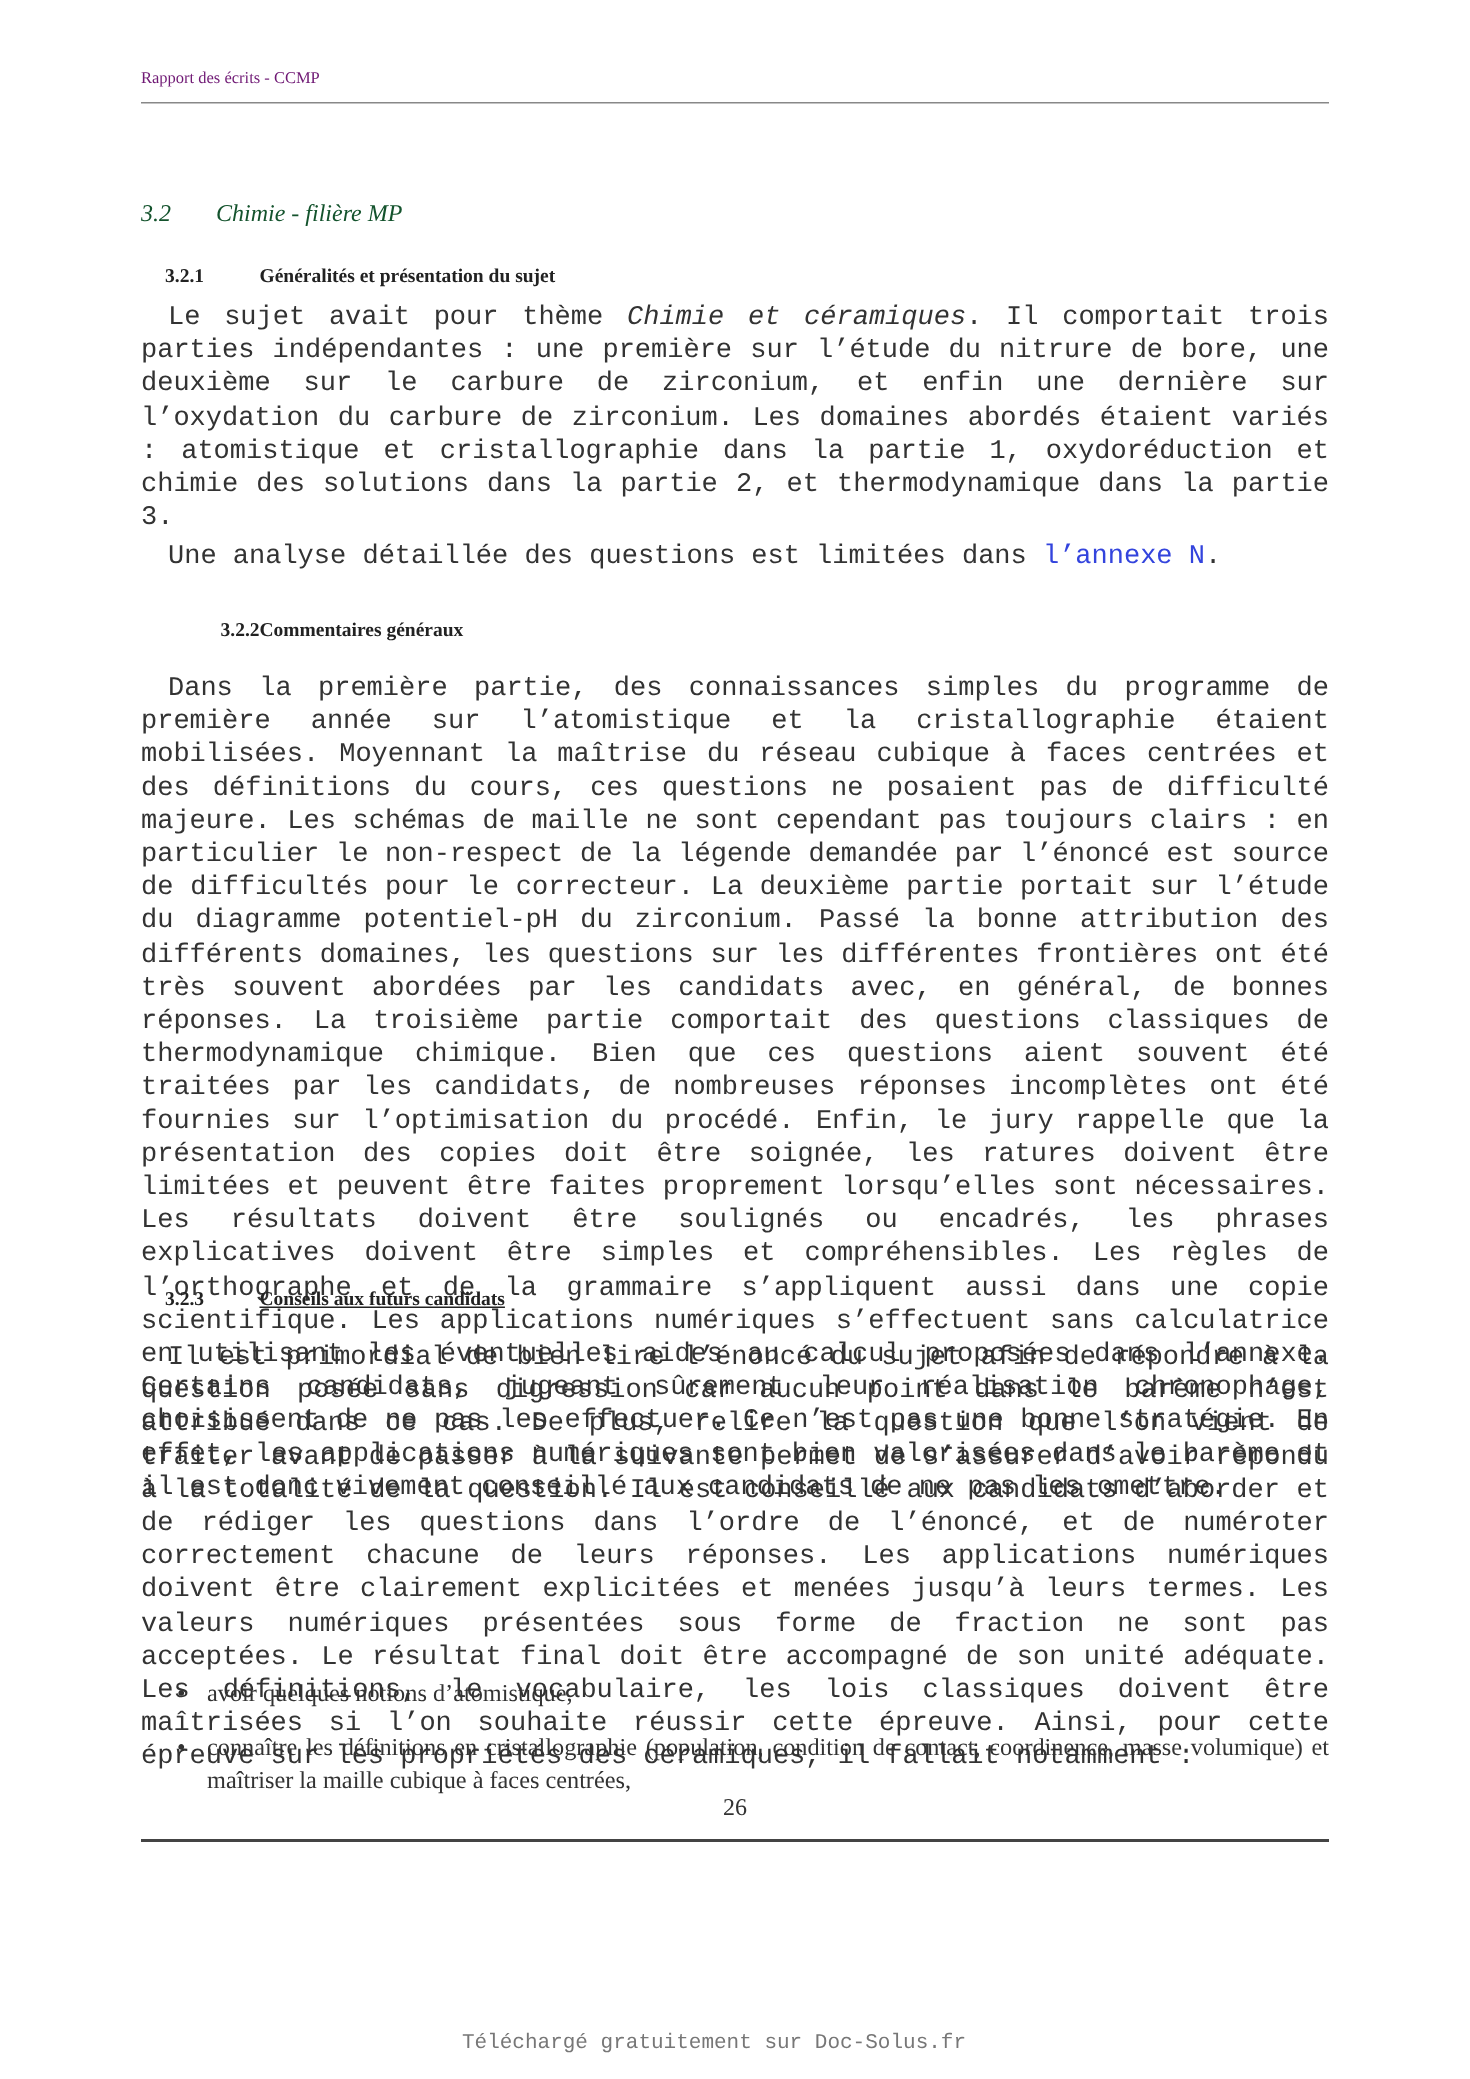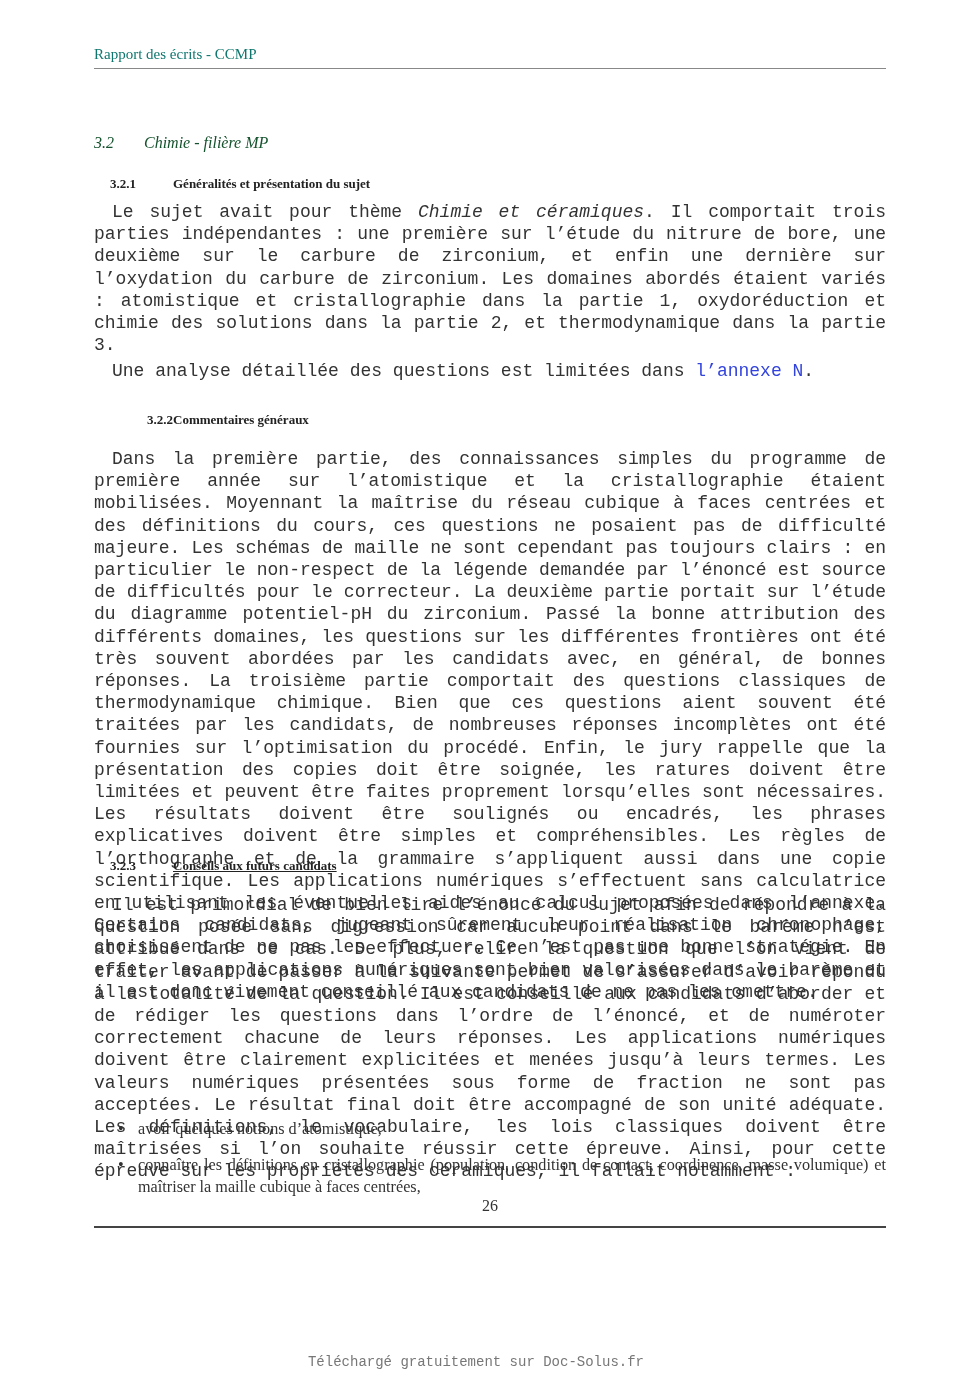--- a/index.html
+++ b/index.html
@@ -1,19 +1,19 @@
 <!DOCTYPE html>
 <html><head>
 <meta charset="utf-8">
 <style>
   html, body { margin: 0; padding: 0; background: #ffffff; }
   body { width: 980px; height: 1386px; position: relative; overflow: hidden;
          font-family: "DejaVu Serif", "Liberation Serif", serif; color: #222; }
   .page { position: absolute; left: 94px; top: 0; width: 792px; }
-  .running-head { position: absolute; top: 46px; left: 0; font-size: 15px; color: #0f766e;
+  .running-head { position: absolute; top: 46px; left: 0; font-size: 11px; color: #701a75;
                   font-family: "Liberation Serif", serif; }
   .head-rule { position: absolute; top: 68px; left: 0; width: 792px; height: 1px; background: #888; }
   .section-title { position: absolute; top: 134px; left: 0; font-size: 16px; color: #14532d;
                    font-family: "Liberation Serif", serif; font-style: italic; }
   .section-title .num { display: inline-block; width: 50px; }
   .subsec { position: absolute; left: 16px; font-size: 13px; font-family: "Liberation Serif", serif;
             font-weight: bold; color: #222; }
   .subsec .num { display: inline-block; width: 63px; }
   .para { position: absolute; left: 0; width: 792px; font-size: 18px; line-height: 22.2px;
           text-align: justify; text-indent: 18px; color: #333;

